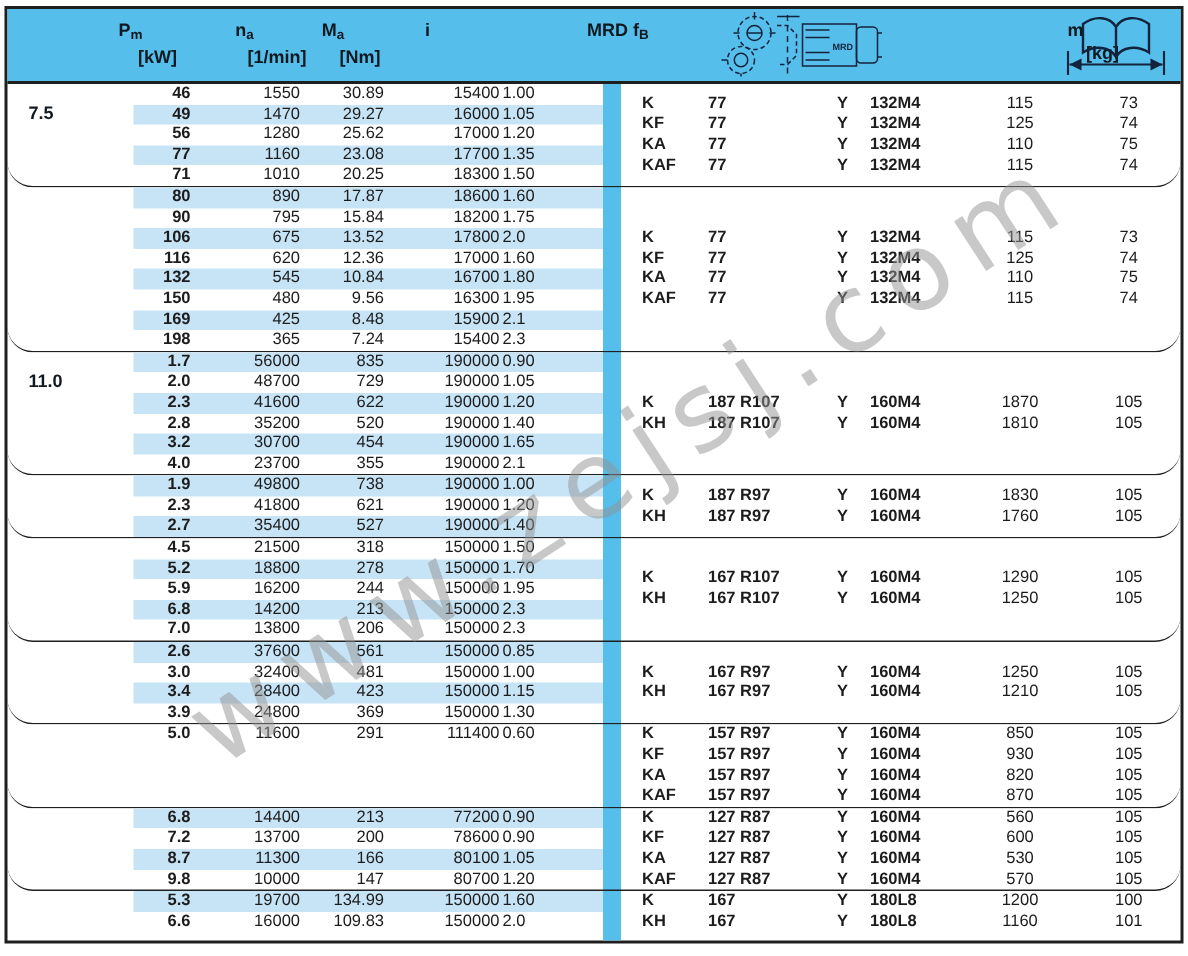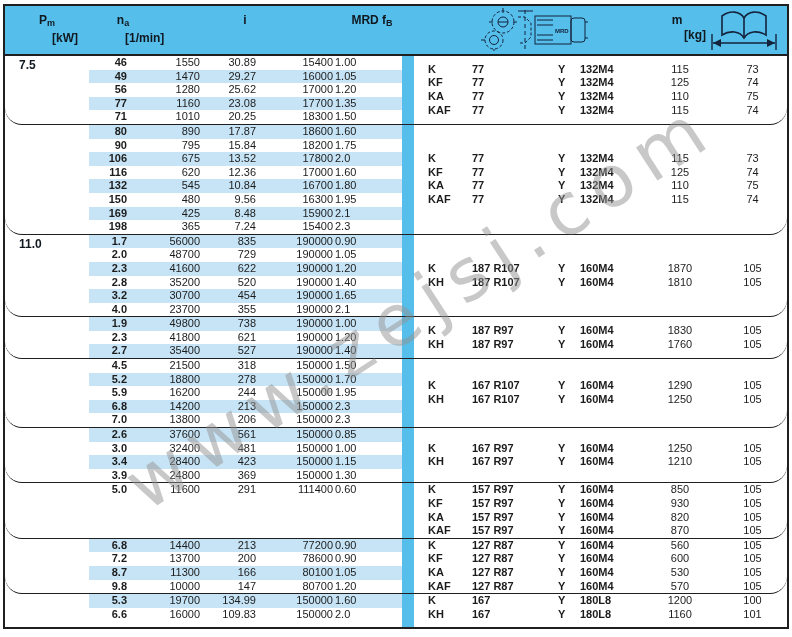--- a/index.html
+++ b/index.html
@@ -11,21 +11,21 @@
     position:absolute;left:3px;top:4px;width:782px;
     border:2px solid var(--border,#1f1f1f);background:#fff;
   }
   
   .thead{
     position:relative;height:48px;
     background:var(--header-blue,#55BEEB);
     border-bottom:2px solid var(--border,#1f1f1f);
     color:#101820;
   }
-  .hcol{position:absolute;top:7px;text-align:center;font-weight:bold;font-size:12px;line-height:15px;}
+  .hcol{position:absolute;top:7px;text-align:center;font-weight:bold;font-size:12px;line-height:15px;padding-left:40px;}
   .hmain{white-space:nowrap;}
   .hunit{white-space:nowrap;margin-left:36px;}
   .sub{font-size:9px;vertical-align:-2px;}
   .sup{font-size:9px;vertical-align:5px;}
   .hcol-pm{left:0;width:84px;}
   .hcol-na{left:84px;width:68px;}
   .hcol-ma{left:145px;width:64px;}
   .hcol-i{left:212px;width:56px;}
   .hcol-fra{left:272px;width:84px;}
   .hcol-mrd{left:325px;width:84px;}
@@ -34,21 +34,21 @@
   .hicon-book{position:absolute;left:703px;top:2px;width:72px;height:44px;}
   svg{display:block;}
   
   .tbody{position:relative;}
   .stripe{
     position:absolute;left:397px;top:0;bottom:0;width:12px;
     background:var(--stripe-blue,#55BEEB);z-index:0;
   }
   .section{position:relative;z-index:1;}
   .pm{
-    position:absolute;left:14px;top:2px;
+    position:absolute;left:14px;top:12px;
     font-weight:bold;font-size:12px;color:#101820;
   }
   .group{display:flex;border-bottom:1px solid var(--border,#1f1f1f);border-radius:17px;}
   .section:last-child .group:last-child{border-bottom:none;padding-bottom:6px;}
   .gleft{width:397px;}
   .lrow{
     height:13.6px;line-height:13.6px;margin-left:84px;
     display:grid;grid-template-columns:40px 73px 56px 77px 67px;
     font-size:11px;color:#1c1c1c;
   }
@@ -83,20 +83,24 @@
   <div class="table">
 
     <div class="thead">
       <div class="hcol hcol-pm">
         <div class="hmain"><span>P</span><span class="sub">m</span></div>
         <div class="hunit">[kW]</div>
       </div>
       <div class="hcol hcol-na">
         <div class="hmain"><span>n</span><span class="sub">a</span></div>
         <div class="hunit">[1/min]</div>
+      </div>
+      <div class="hcol hcol-ma">
+        <div class="hmain"><span>M</span><span class="sub">a</span></div>
+        <div class="hunit">[Nm]</div>
       </div>
       <div class="hcol hcol-i">
         <div class="hmain">i</div>
       </div>
       <div class="hcol hcol-mrd">
         <div class="hmain"><span>MRD </span><span>f</span><span class="sub">B</span></div>
       </div>
 
       <div class="hicon-gm">
         <svg width="120" height="46" viewBox="0 0 120 46">

